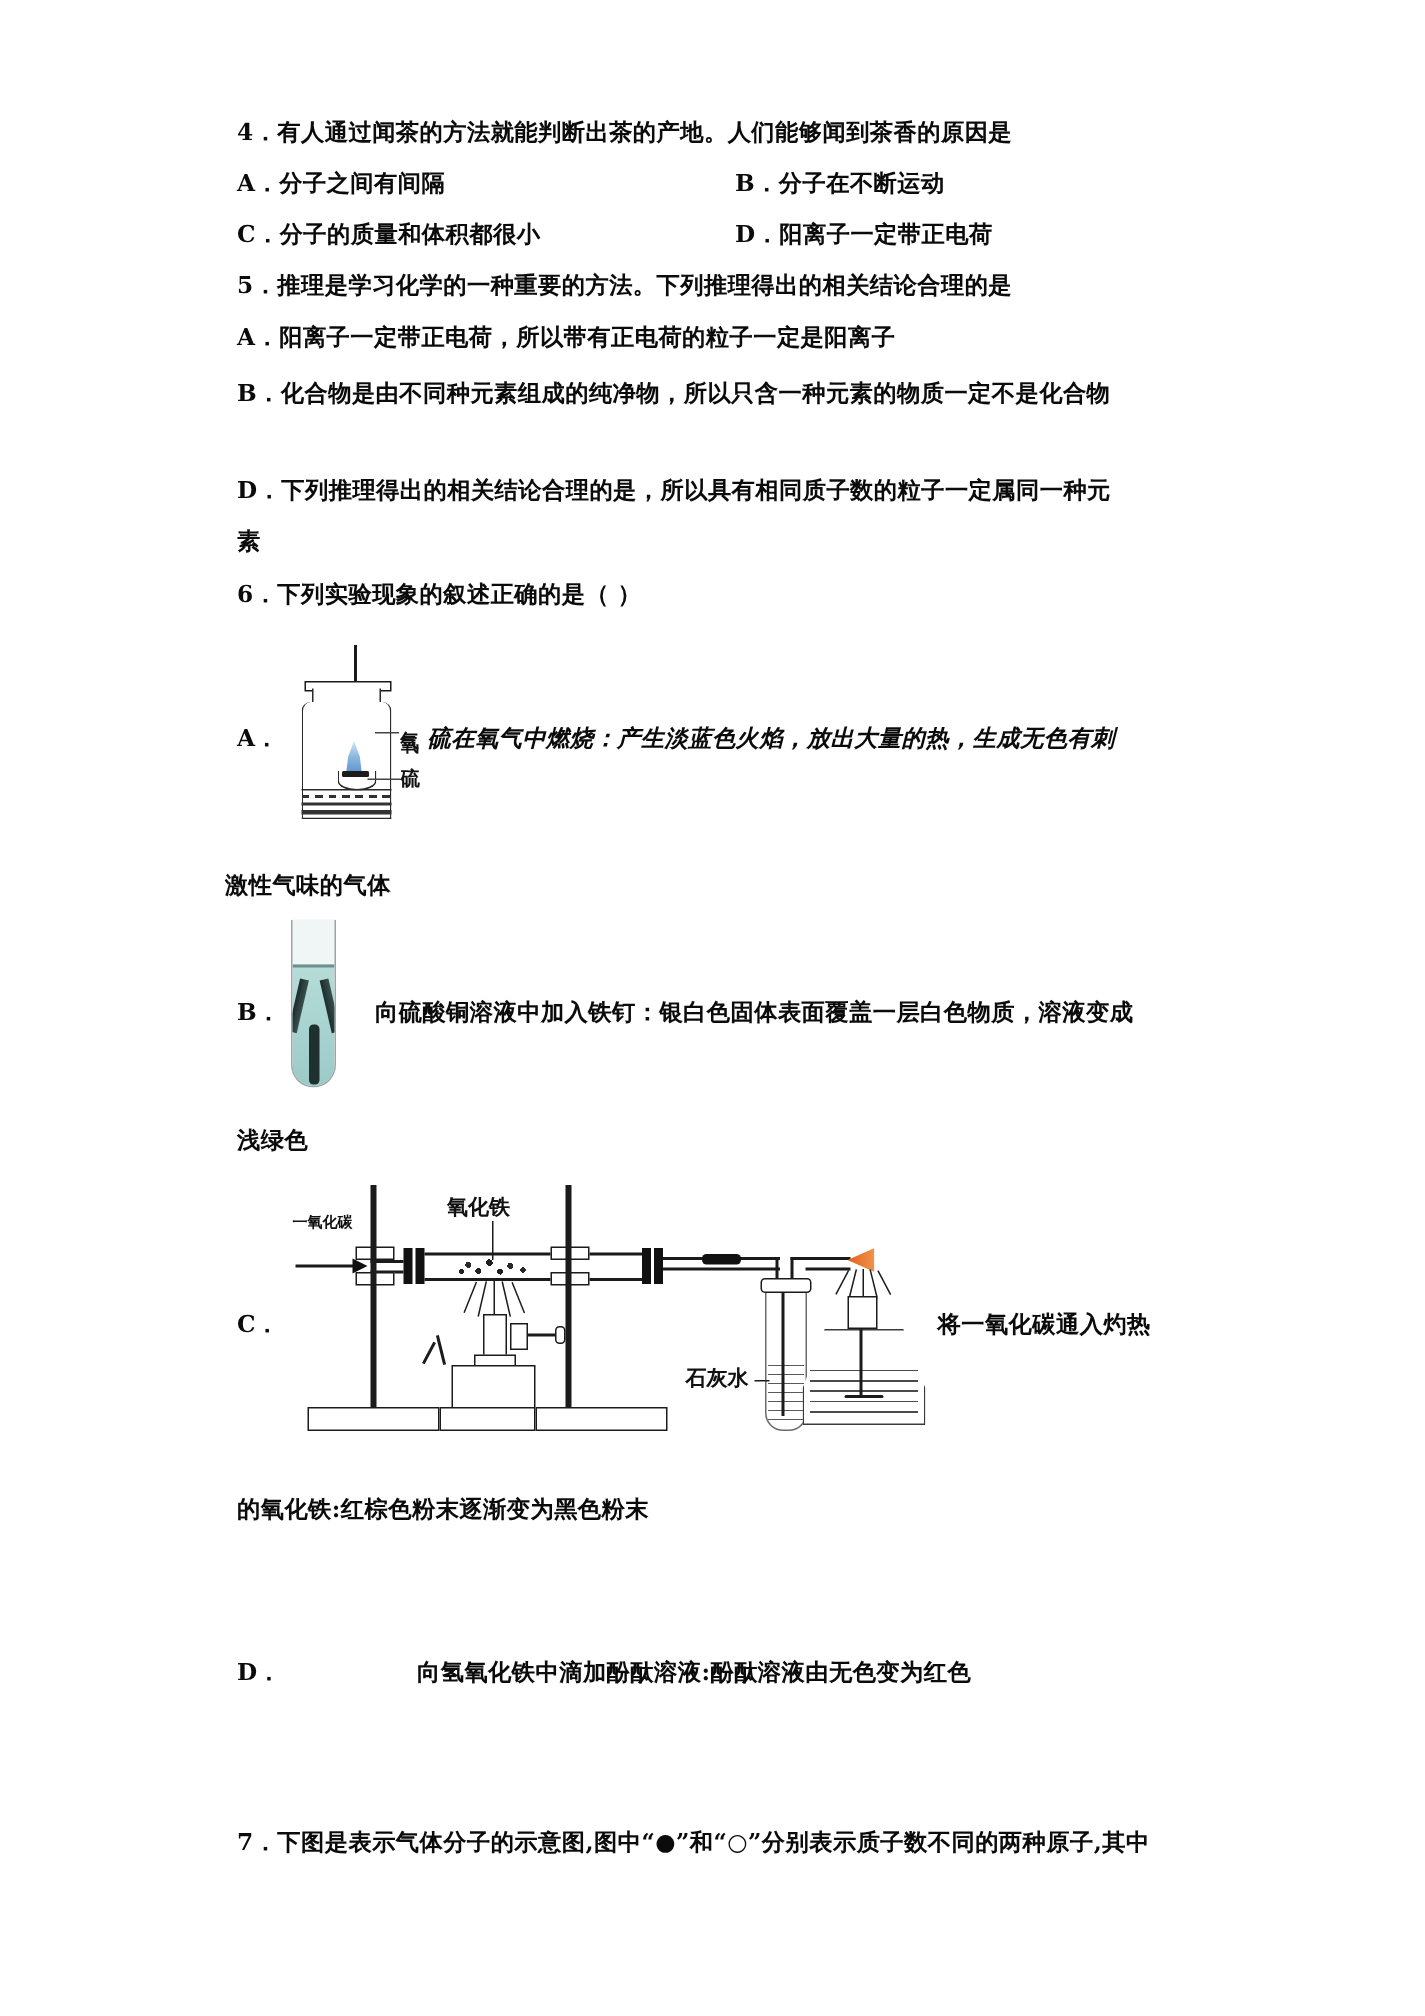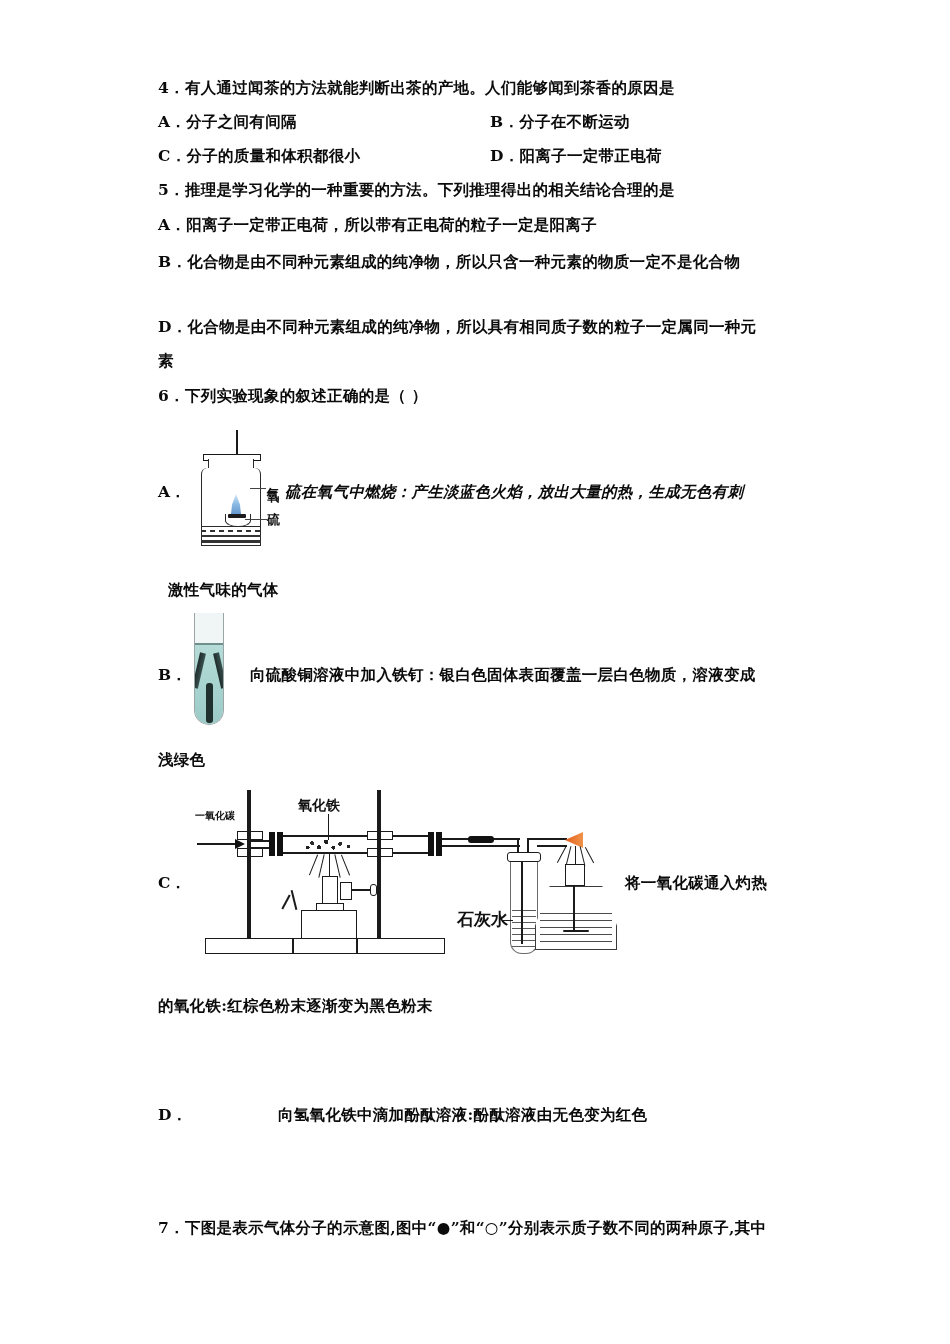--- a/index.html
+++ b/index.html
@@ -282,21 +282,21 @@
   <div class="line" style="left:158px; top:180px;">
     <span>5．</span><span>推理是学习化学的一种重要的方法。下列推理得出的相关结论合理的是</span>
   </div>
   <div class="line" style="left:158px; top:215px;">
     <span>A．</span><span>阳离子一定带正电荷，所以带有正电荷的粒子一定是阳离子</span>
   </div>
   <div class="line" style="left:158px; top:252px;">
     <span>B．</span><span>化合物是由不同种元素组成的纯净物，所以只含一种元素的物质一定不是化合物</span>
   </div>
   <div class="line" style="left:158px; top:317px;">
-    <span>D．</span><span>化合物是由不同种元素组成的纯净物，所以具有相同质子数的粒子一定属同一种元</span>
+    <span>D．</span><span>下列推理得出的相关结论合理的是，所以具有相同质子数的粒子一定属同一种元</span>
   </div>
   <div class="line" style="left:158px; top:351px;">素</div>
 
   <div class="line" style="left:158px; top:386px;">
     <span>6．</span><span>下列实验现象的叙述正确的是（     ）</span>
   </div>
 
   <div class="opt-letter" style="left:158px; top:482px;">A．</div>
 
   <div class="fig-a" style="left:190px; top:430px; width:115px; height:120px;">
@@ -319,21 +319,21 @@
     <div class="jar-sand2" style="left:11px; top:110px; width:60px; height:2.6px;"></div>
 
     <div class="leader" style="left:60px; top:58px; width:16px;"></div>
     <div class="leader" style="left:55px; top:89px; width:22px;"></div>
 
     <div class="lab" style="left:76px; top:50px; writing-mode:vertical-rl; text-orientation:upright; letter-spacing:-3px; font-size:12.5px;">氧气</div>
     <div class="lab" style="left:77px; top:82px; font-size:13px;">硫</div>
   </div>
 
   <div class="line" style="left:285px; top:482px;font-style:italic;">硫在氧气中燃烧：产生淡蓝色火焰，放出大量的热，生成无色有刺</div>
-  <div class="line" style="left:168px; top:580px;">激性气味的气体</div>
+  <div class="line" style="left:150px; top:580px;">激性气味的气体</div>
 
   <div class="opt-letter" style="left:158px; top:665px;">B．</div>
 
   <div class="fig-a" style="left:192px; top:613px; width:40px; height:118px;">
     <div class="tube-b" style="left:2px; top:0px; width:30px; height:112px;">
       <div class="tube-b-liquid" style="top:30px; bottom:0;"></div>
       <div class="tube-b-liquid-top" style="top:30px;"></div>
       <div class="nail-left" style="left:5px; top:40px; width:6px; height:36px;"></div>
       <div class="nail-right" style="left:18px; top:40px; width:6px; height:36px;"></div>
       <div class="nail-bottom" style="left:11px; top:70px; width:7px; height:40px;"></div>
@@ -399,21 +399,21 @@
     <div class="ln" style="left:332px; top:48px; width:1.8px; height:22px;"></div>
     <div class="ln" style="left:342px; top:48px; width:1.8px; height:22px;"></div>
     <div class="ln" style="left:342px; top:48px; width:40px; height:1.6px;"></div>
     <div class="ln" style="left:352px; top:55px; width:30px; height:1.6px;"></div>
 
     <div class="box-o" style="left:322px; top:62px; width:34px; height:10px; border-radius:3px;"></div>
     <div class="tube-lime" style="left:325px; top:72px; width:28px; height:92px;">
       <div class="lime-liquid" style="left:1px; right:1px; top:48px; bottom:2px;"></div>
     </div>
     <div class="ln" style="left:336px; top:72px; width:1.6px; height:82px;"></div>
-    <div class="lab" style="left:272px; top:122px; font-size:17px;">石灰水</div>
+    <div class="lab" style="left:272px; top:122px; font-size:14px;">石灰水</div>
     <div class="ln" style="left:318px; top:130px; width:10px; height:1.4px;"></div>
 
     <div class="flame-orange" style="left:380px; top:42px; width:18px; height:16px;"></div>
     <div class="ln" style="left:376px; top:56px; width:1.4px; height:18px; transform:rotate(28deg);"></div>
     <div class="ln" style="left:383px; top:56px; width:1.4px; height:20px; transform:rotate(14deg);"></div>
     <div class="ln" style="left:390px; top:56px; width:1.4px; height:20px;"></div>
     <div class="ln" style="left:397px; top:56px; width:1.4px; height:20px; transform:rotate(-14deg);"></div>
     <div class="ln" style="left:404px; top:56px; width:1.4px; height:18px; transform:rotate(-28deg);"></div>
     <div class="box-o" style="left:380px; top:74px; width:20px; height:22px;"></div>
     <div class="flask" style="left:350px; top:96px; width:82px; height:64px;">

